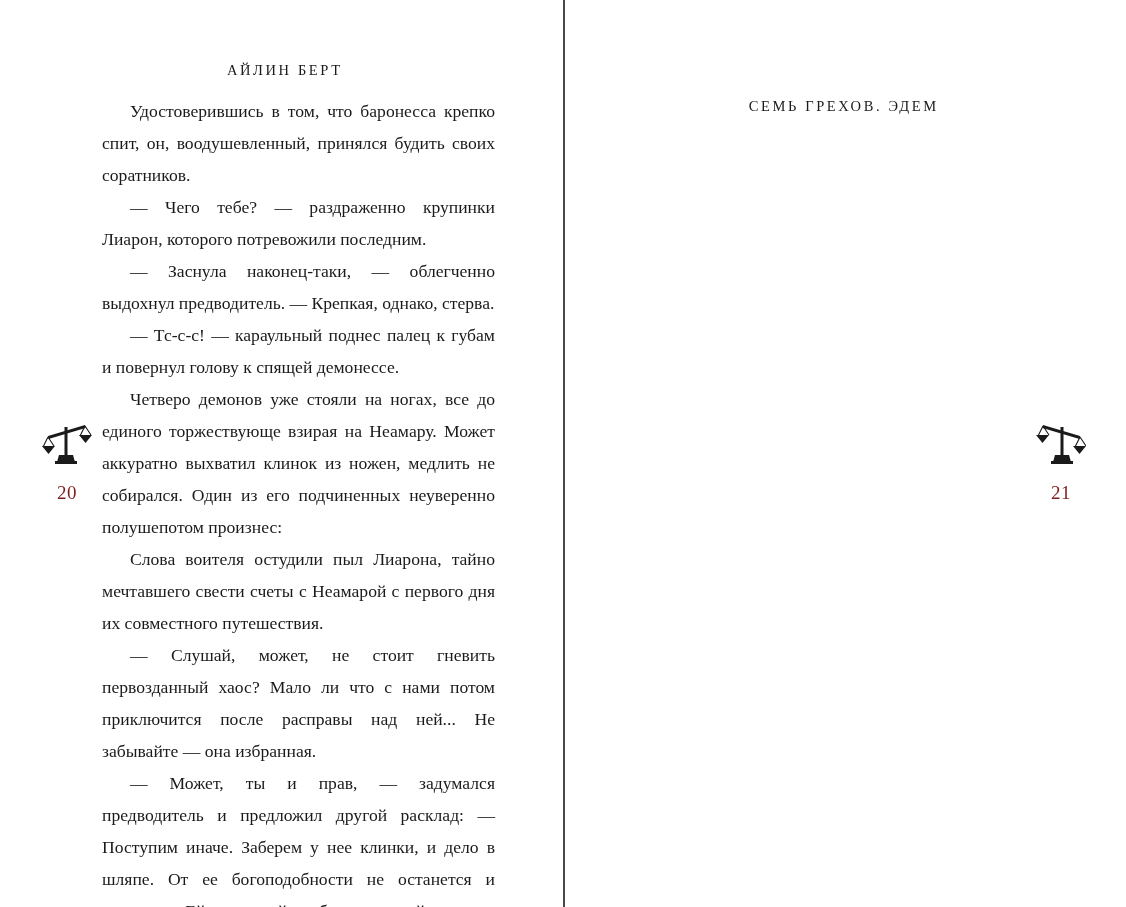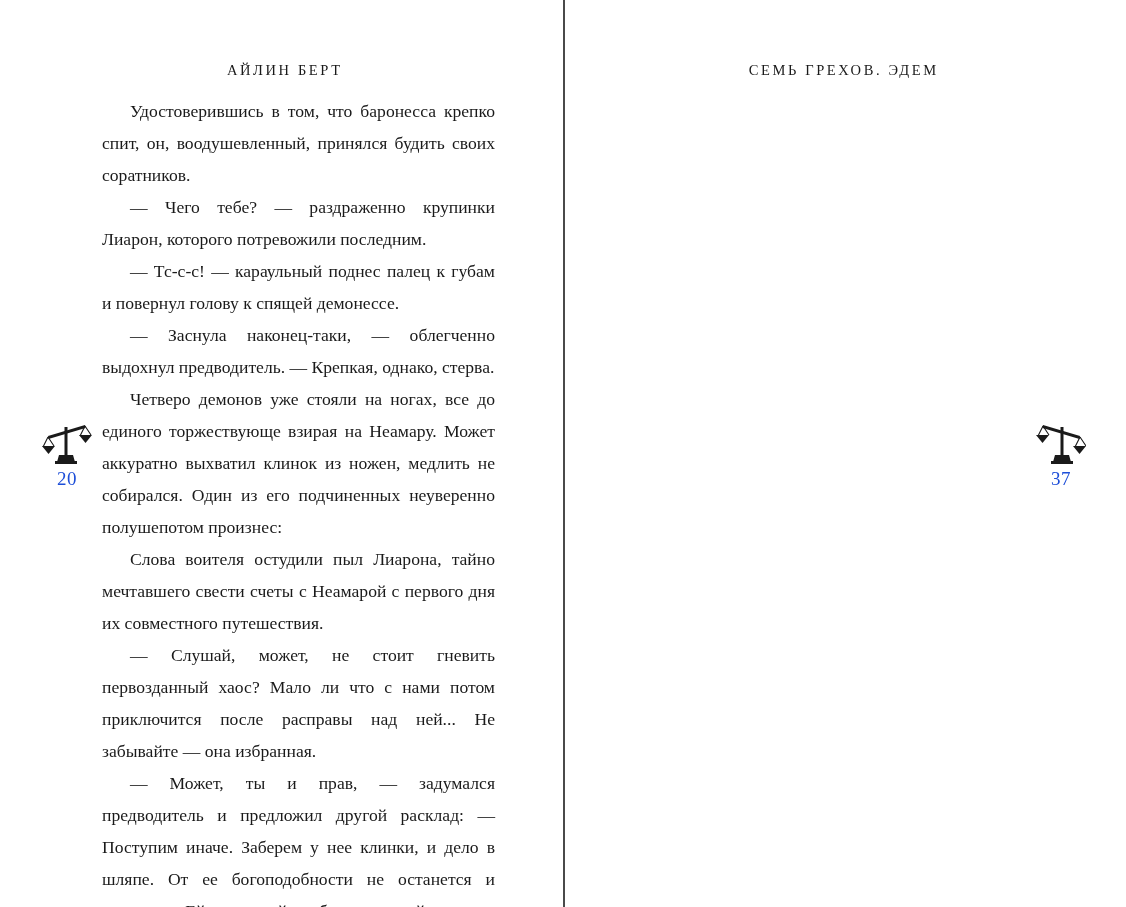--- a/index.html
+++ b/index.html
@@ -43,21 +43,21 @@
     left: 0;
     right: 0;
     text-align: center;
     font-size: 14.5px;
     letter-spacing: 2.6px;
     text-indent: 2.6px;
     color: #1a1a1a;
   }
 
   .page-left .running-head { padding-left: 4px; }
-  .page-right .running-head { padding-right: 4px; }
+  .page-right .running-head { padding-right: 4px; margin-top: 36px; }
 
   .textblock {
     position: absolute;
     top: 95px;
     font-size: 17.6px;
     line-height: 32px;
     text-align: justify;
     text-justify: inter-word;
     color: #1a1a1a;
   }
@@ -80,40 +80,40 @@
     text-align: center;
   }
   .folio-left  { left: 30px; }
   .folio-right { left: 1024px; }
 
   .scales-icon { display: block; height: 54px; }
   .scales-icon svg { display: block; margin: 0 auto; }
 
   .folio-number {
     display: block;
-    margin-top: 0;
+    margin-top: 14px;
     font-size: 19px;
     letter-spacing: 0.5px;
-    color: #1d4ed8;
+    color: #7f1d1d;
   }
 </style>
 </head>
 <body>
 
 <div class="spread">
 
   <div class="page page-left">
 
     <div class="running-head">АЙЛИН БЕРТ</div>
 
     <div class="textblock">
       <p>Удостоверившись в том, что баронесса крепко спит, он, воодушевленный, принялся будить своих соратников.</p>
       <p>— Чего тебе? — раздраженно крупинки Лиарон, которого потревожили последним.</p>
+      <p>— Заснула наконец-таки, — облегченно выдохнул предводитель. — Крепкая, однако, стерва.</p>
       <p>— Тс-с-с! — караульный поднес палец к губам и повернул голову к спящей демонессе.</p>
-      <p>— Заснула наконец-таки, — облегченно выдохнул предводитель. — Крепкая, однако, стерва.</p>
       <p>Четверо демонов уже стояли на ногах, все до единого торжествующе взирая на Неамару. Может аккуратно выхватил клинок из ножен, медлить не собирался. Один из его подчиненных неуверенно полушепотом произнес:</p>
       <p>Слова воителя остудили пыл Лиарона, тайно мечтавшего свести счеты с Неамарой с первого дня их совместного путешествия.</p>
       <p>— Слушай, может, не стоит гневить первозданный хаос? Мало ли что с нами потом приключится после расправы над ней... Не забывайте — она избранная.</p>
       <p>— Может, ты и прав, — задумался предводитель и предложил другой расклад: — Поступим иначе. Заберем у нее клинки, и дело в шляпе. От ее богоподобности не останется и крупинки. Ей, одинокой и обезоруженной, недолго посчастливится жить. Эти земли сами поглотят ее.</p>
 
     </div>
 
     <div class="folio folio-left">
       <span class="scales-icon">
         <svg width="50" height="54" viewBox="0 0 50 54" aria-hidden="true">
@@ -154,16 +154,16 @@
         <path d="M19 41 L33 41 L35 48 L17 48 Z" fill="#1a1a1a"></path>
         <rect x="15" y="47" width="22" height="3" fill="#1a1a1a"></rect>
 
         <path d="M7 12 L2 22 M7 12 L13 21" stroke="#1a1a1a" stroke-width="1.1" fill="none"></path>
         <path d="M0 21 L13 21 L6.5 29 Z" fill="#1a1a1a"></path>
 
         <path d="M44 23 L39 33 M44 23 L50 32" stroke="#1a1a1a" stroke-width="1.1" fill="none"></path>
         <path d="M37 32 L50 32 L43.5 40 Z" fill="#1a1a1a"></path>
       </svg>
     </span>
-    <span class="folio-number">37</span>
+    <span class="folio-number">21</span>
   </div>
 
 </div>
 
 </body></html>

